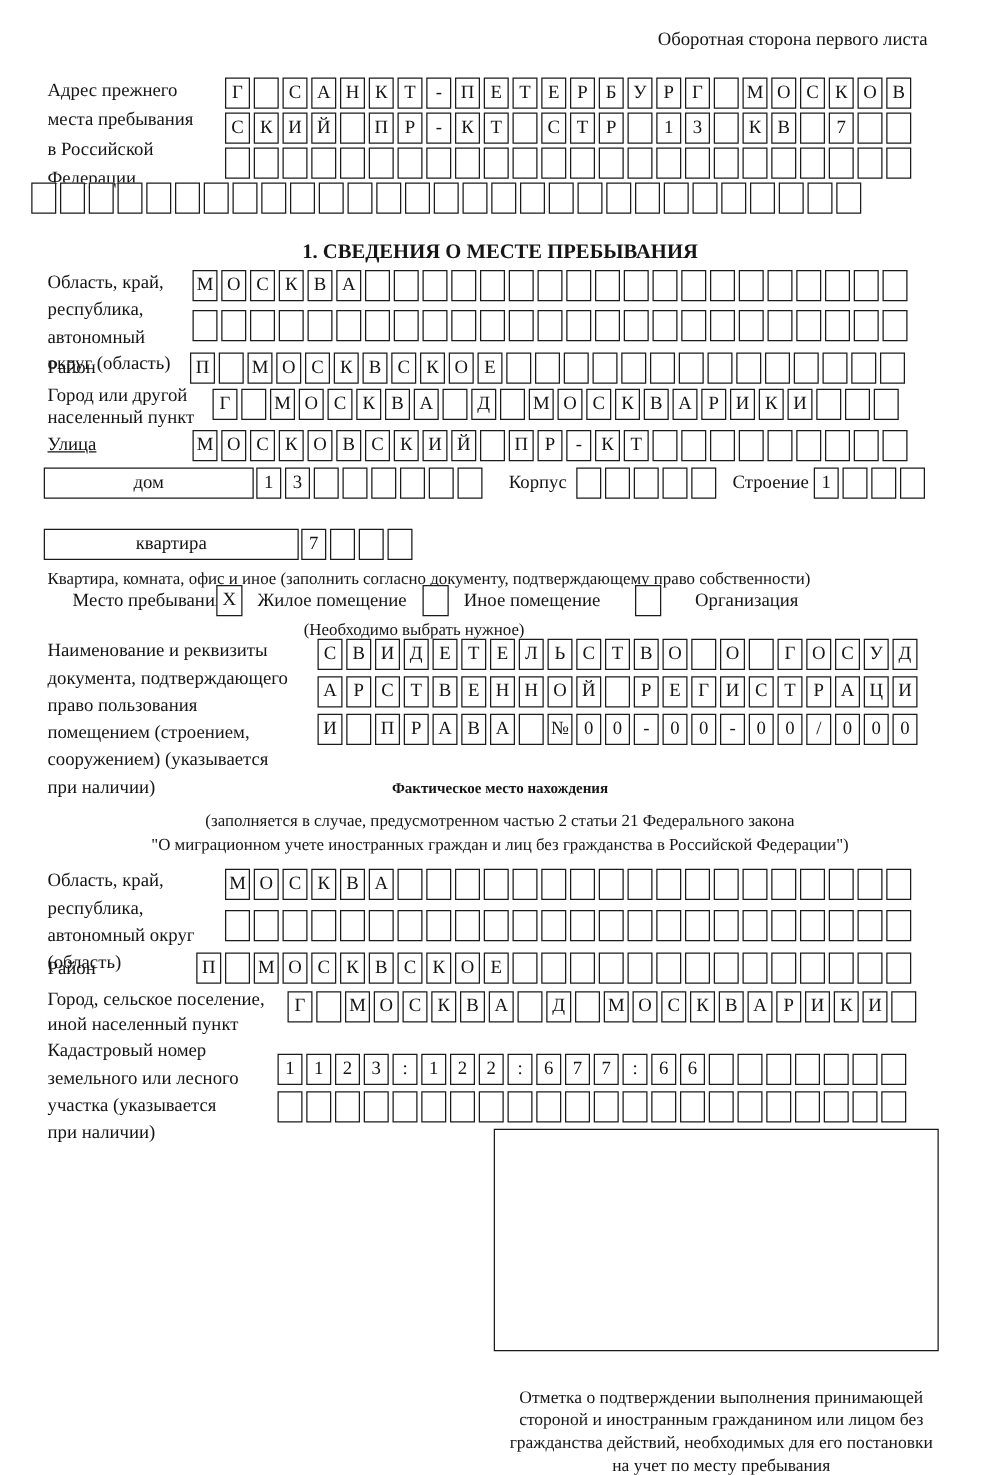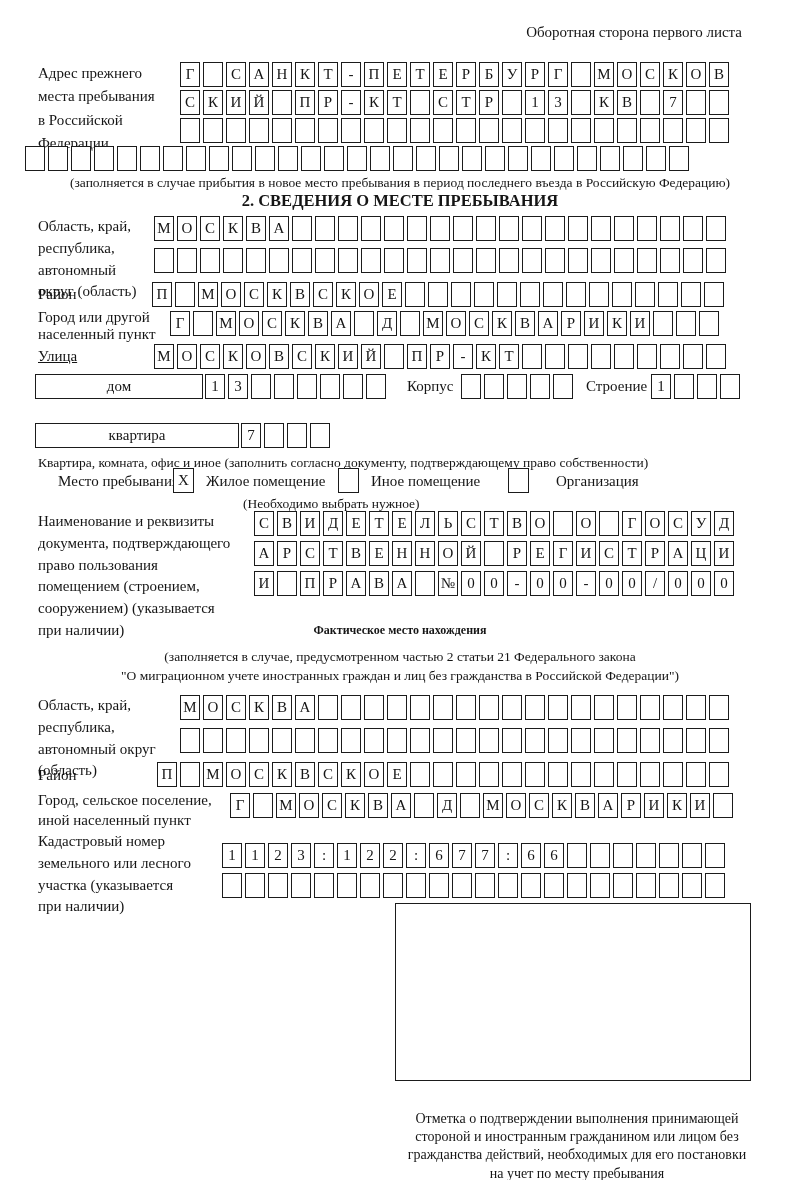--- a/index.html
+++ b/index.html
@@ -141,23 +141,22 @@
       <span class="cell"></span>
       <span class="cell"></span>
       <span class="cell"></span>
       <span class="cell"></span>
       <span class="cell"></span>
       <span class="cell"></span>
       <span class="cell"></span>
       <span class="cell"></span>
       <span class="cell"></span>
     </div>
-  <div class="abs cap center" style="top:174px;">(заполняется в случае прибытия в новое место пребывания в период последнего въезда в Российскую Федерацию)</div>
-
-  <div class="abs bold center" style="top:191px; font-size:16.5px;">2. СВЕДЕНИЯ О МЕСТЕ ПРЕБЫВАНИЯ</div>
+
+  <div class="abs bold center" style="top:191px; font-size:16.5px;">1. СВЕДЕНИЯ О МЕСТЕ ПРЕБЫВАНИЯ</div>
 
   <div class="abs lbl" style="left:38px; top:216px;">Область, край,
 республика,
 автономный
 округ (область)</div>
   <div class="cellrow" style="left:154px; top:216px;">
       <span class="cell">М</span>
       <span class="cell">О</span>
       <span class="cell">С</span>
       <span class="cell">К</span>

